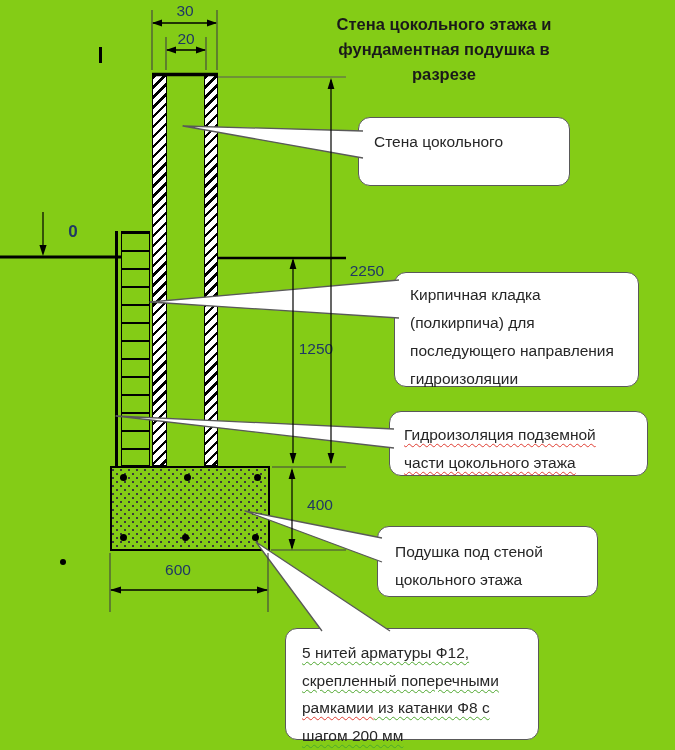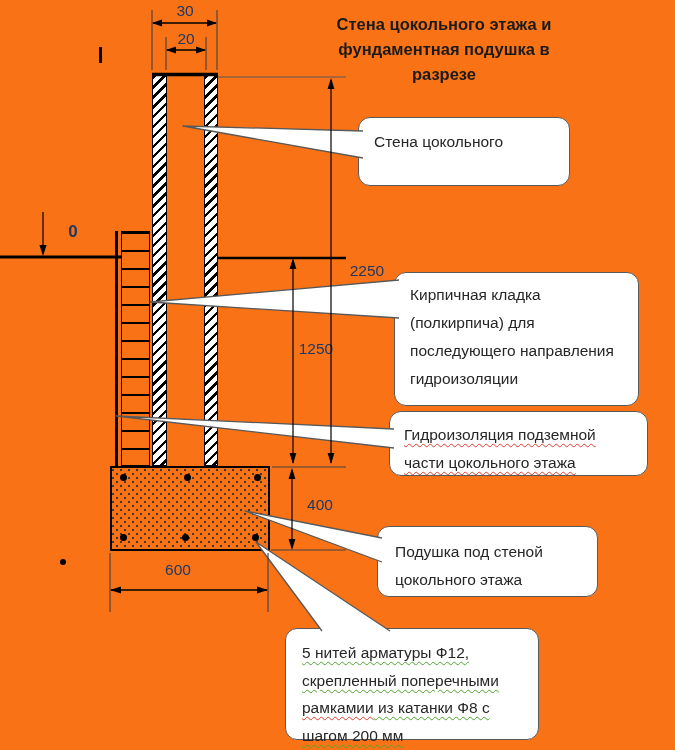--- a/index.html
+++ b/index.html
@@ -1,17 +1,17 @@
 <!DOCTYPE html>
 <html><head>
 <meta charset="utf-8">
 <style>
   html,body{margin:0;padding:0;background:#ffffff;}
   #canvas{
-    position:relative;width:675px;height:750px;background:#f97316;
+    position:relative;width:675px;height:750px;background:#84cc16;
     font-family:"Liberation Sans",sans-serif;overflow:hidden;
   }
   
   .title{
     position:absolute;left:310px;top:12px;width:268px;text-align:center;
     font-size:16.5px;font-weight:bold;color:#1a1a1a;line-height:25px;
   }
   
   .dim{
     position:absolute;color:#1f3864;font-size:15.5px;text-align:center;
@@ -42,21 +42,21 @@
   .dot{position:absolute;width:7px;height:7px;border-radius:50%;background:#000;}
   .tick{position:absolute;left:99px;top:47px;width:2.5px;height:16px;background:#000;}
   .bullet{position:absolute;left:60px;top:559px;width:6px;height:6px;border-radius:50%;background:#000;}
   
   .bubble{
     position:absolute;box-sizing:border-box;border:1.4px solid #595959;
     border-radius:12px;background:#fff;color:#262626;font-size:15.5px;
   }
   .bubble .bl{display:block;}
   .b1{left:358px;top:117px;width:212px;height:69px;padding:10px 0 0 15px;line-height:28px;}
-  .b2{left:394px;top:272px;width:245px;height:134px;padding:8px 0 16px 15px;line-height:28px;}
+  .b2{left:394px;top:272px;width:245px;height:115px;padding:8px 0 16px 15px;line-height:28px;}
   .b3{left:389px;top:411px;width:259px;height:65px;padding:9px 10px 0 14px;line-height:28px;}
   .b4{left:377px;top:526px;width:221px;height:71px;padding:11px 0 0 17px;line-height:28px;}
   .b5{left:285px;top:628px;width:254px;height:112px;padding:10px 0 0 16px;line-height:27.5px;}
   .wavy-red{text-decoration-line:underline;text-decoration-style:wavy;text-decoration-color:#e03c31;text-decoration-thickness:1px;text-underline-offset:3px;}
   .wavy-green{text-decoration-line:underline;text-decoration-style:wavy;text-decoration-color:#4ea72e;text-decoration-thickness:1px;text-underline-offset:3px;}
   
   #lines{position:absolute;left:0;top:0;pointer-events:none;}
 </style>
 </head>
 <body>

